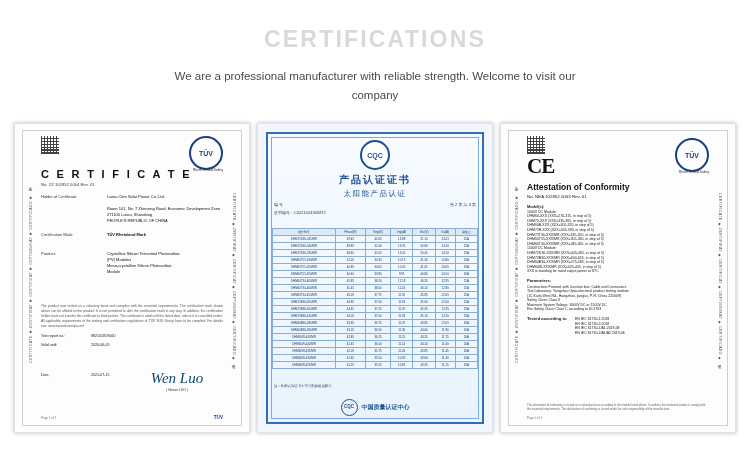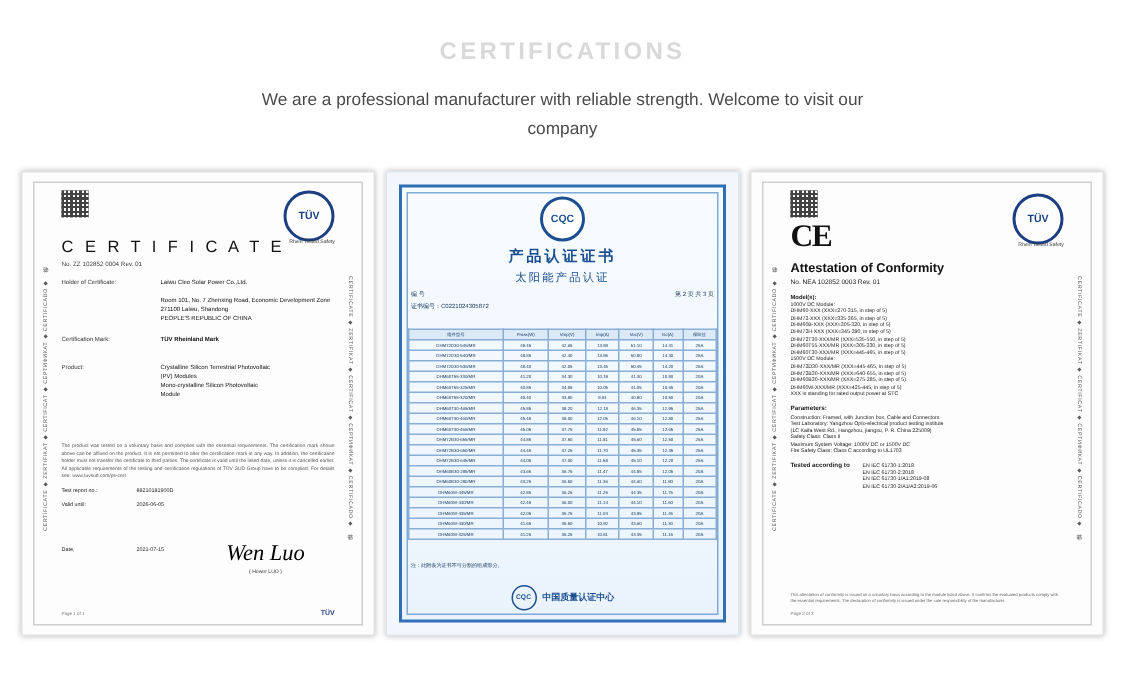--- a/index.html
+++ b/index.html
@@ -17,21 +17,21 @@
     position: relative;
     width: 750px;
     height: 466px;
   }
   .header {
     text-align: center;
     padding-top: 26px;
   }
   .header h1 {
     margin: 0;
-    font-size: 16px;
+    font-size: 23px;
     letter-spacing: 2.2px;
     color: #d9d9d9;
     font-weight: bold;
   }
   .header p {
     margin: 14px auto 0;
     width: 430px;
     font-size: 11.5px;
     line-height: 19px;
     color: #4a4a4a;
@@ -103,21 +103,21 @@
     font-size: 3.4px;
     color: #333;
     width: 36px;
     text-align: center;
   }
   .c1-title {
     margin-top: 34px;
     font-size: 11px;
     letter-spacing: 2.3px;
     color: #111;
-    font-weight: normal;
+    font-weight: bold;
   }
   .c1-sub {
     margin-top: 2px;
     font-size: 4.2px;
     color: #444;
   }
   .c1-row {
     margin-top: 7px;
     font-size: 4px;
     color: #222;
@@ -145,21 +145,21 @@
   .c1-sign {
     position: absolute;
     right: 6px; top: 236px;
     text-align: center;
     width: 80px;
   }
   .c1-sign .scribble {
     font-family: "Liberation Serif", serif;
     font-style: italic;
     font-size: 15px;
-    color: #000000;
+    color: #0c4a6e;
   }
   .c1-sign .nm { font-size: 3.4px; color: #333; margin-top: 1px; }
   .c1-foot {
     position: absolute;
     left: 0; bottom: 2px;
     font-size: 3px;
     color: #777;
   }
   .c1-foot-r {
     position: absolute;

